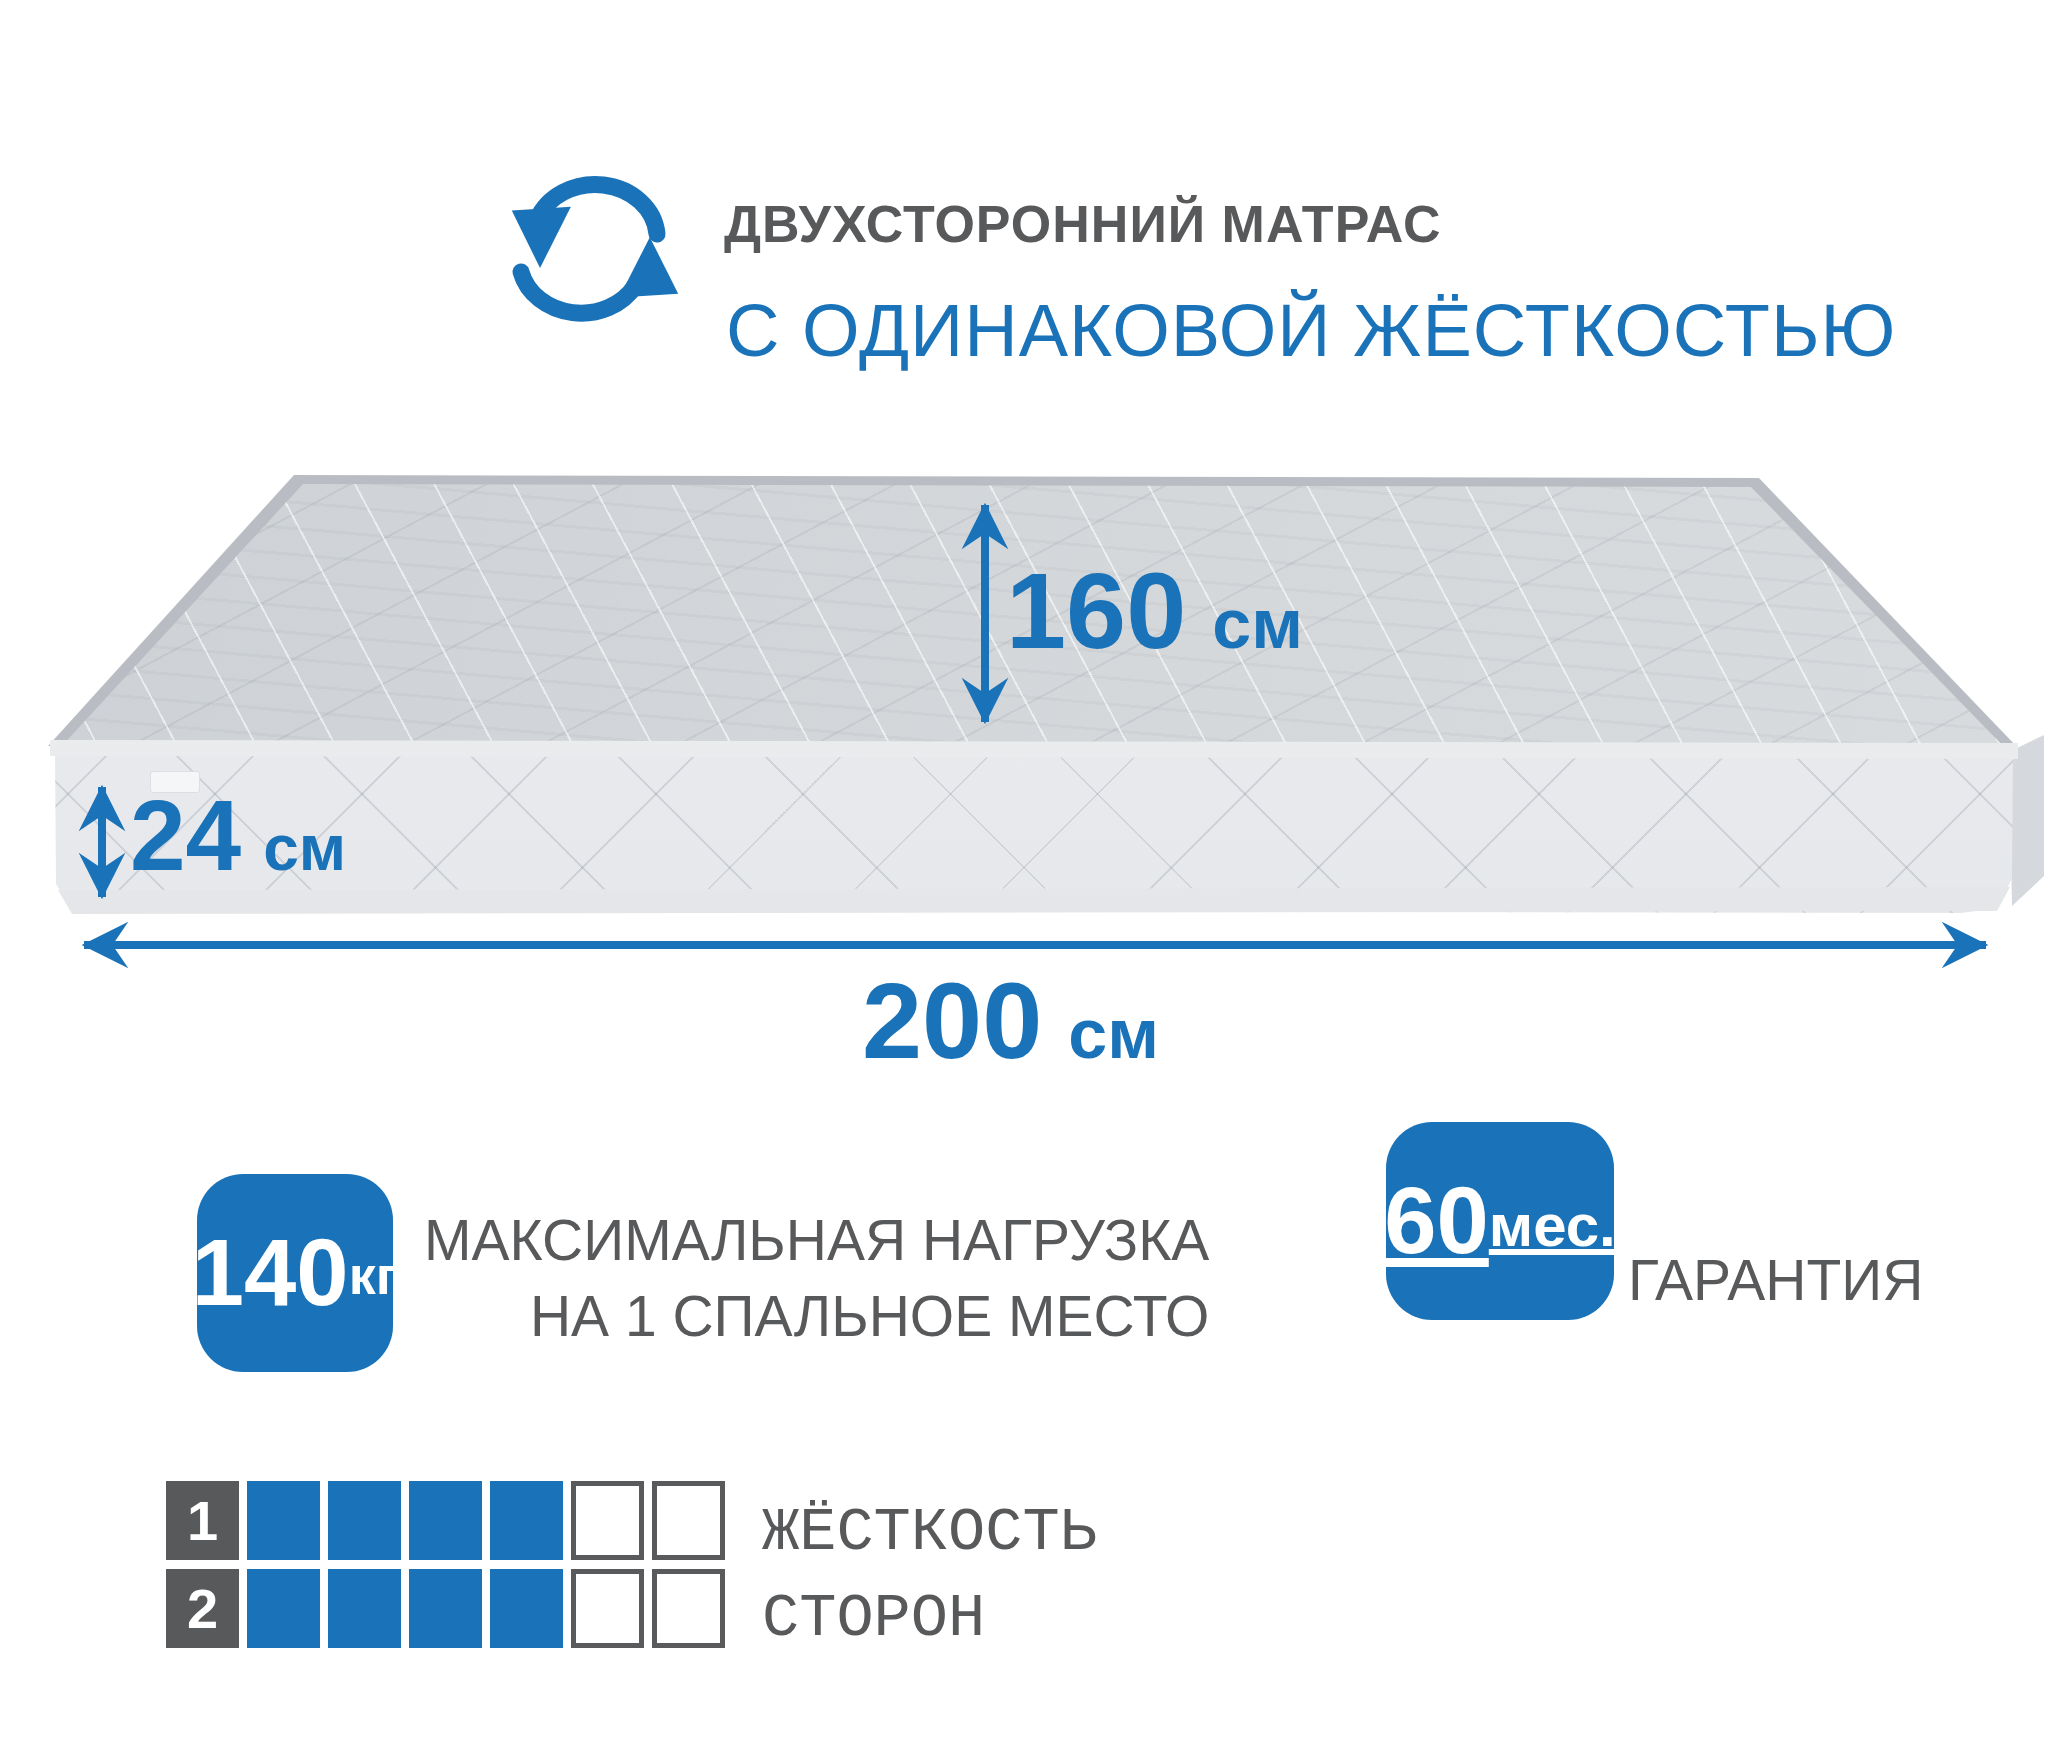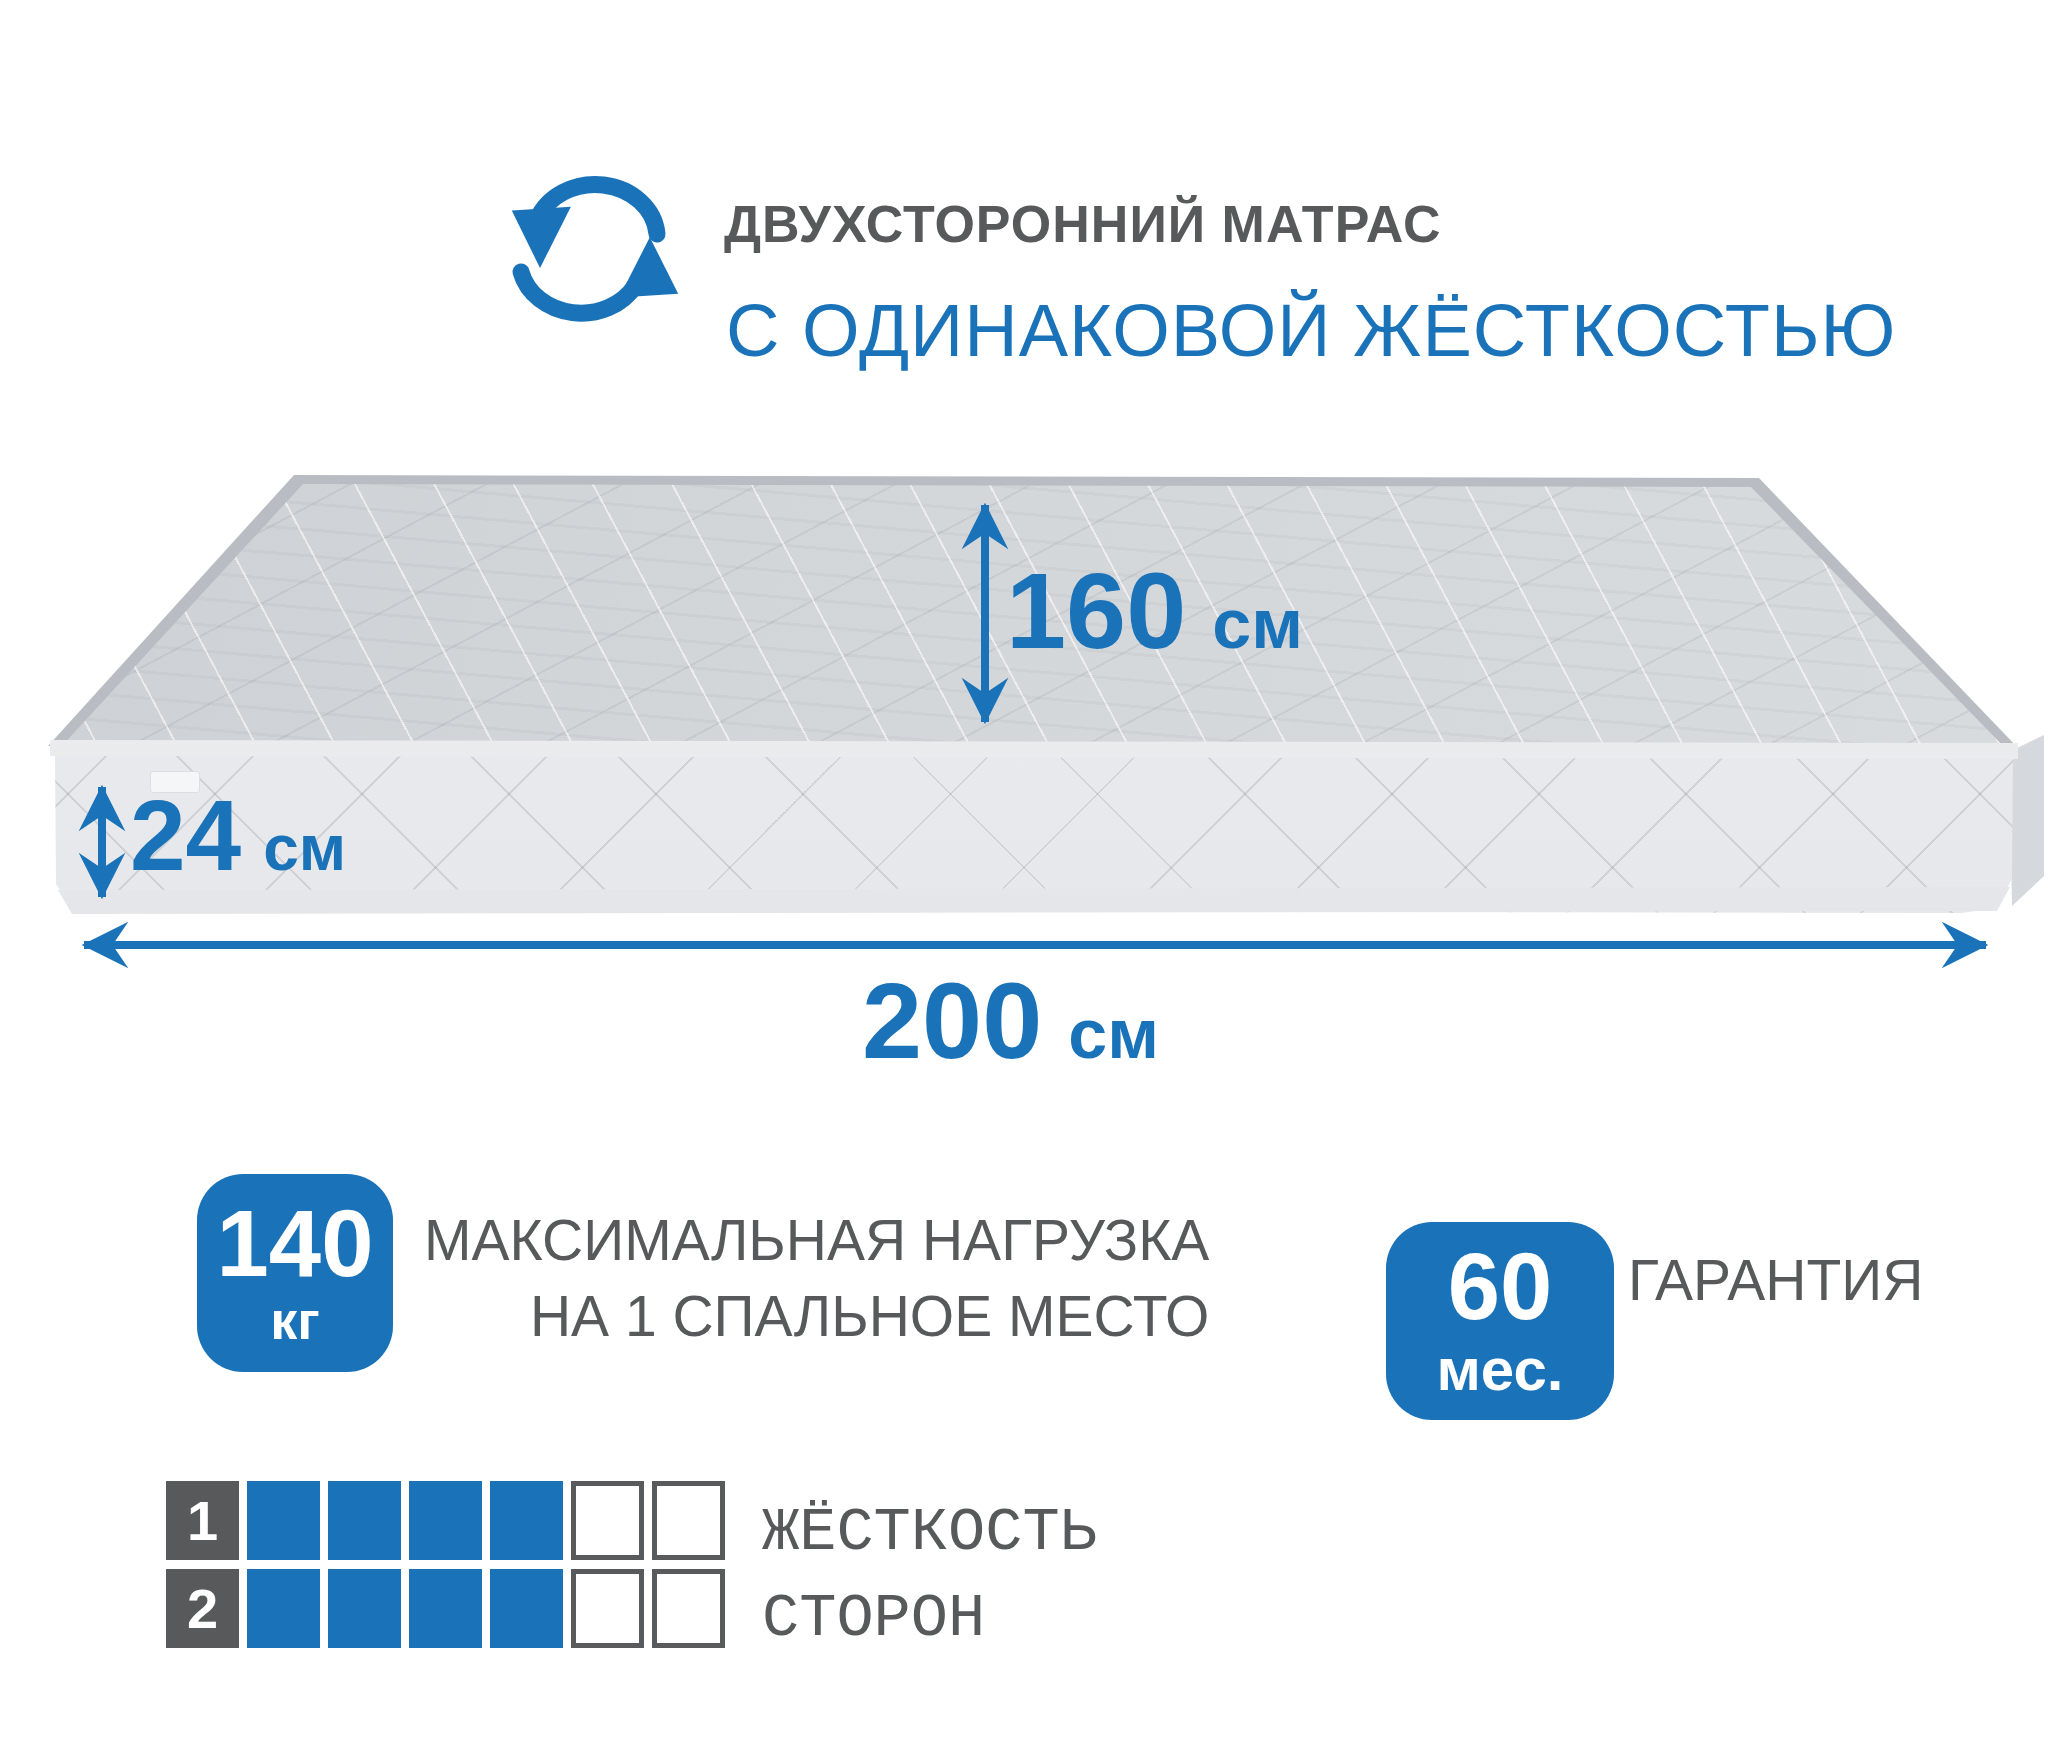--- a/index.html
+++ b/index.html
@@ -68,25 +68,25 @@
   .dim .unit{font-size:70px;margin-left:26px;}
   .dim-160{left:1006px;top:548px;justify-content:flex-end;}
   .dim-24{left:130px;top:778px;justify-content:flex-end;}
   .dim-24 .num{font-size:100px;}
   .dim-24 .unit{font-size:64px;margin-left:22px;}
   .dim-200{left:862px;top:958px;}
 
   
   .badge{
     background:#1a73b8;border-radius:46px;color:#ffffff;
-    display:flex;flex-direction:column;align-items:center;justify-content:center;
+    display:flex;flex-direction:row;align-items:center;justify-content:center;
     text-align:center;
   }
   .badge-load{left:197px;top:1174px;width:196px;height:198px;}
-  .badge-warranty{left:1386px;top:1222px;width:228px;height:198px;}
+  .badge-warranty{left:1386px;top:1122px;width:228px;height:198px;text-decoration:underline;}
   .badge .val{font-size:94px;font-weight:700;line-height:0.95;}
   .badge .unit{font-size:54px;font-weight:700;line-height:1;margin-top:4px;}
   .badge-warranty .unit{font-size:60px;margin-top:9px;}
   .caption{
     color:#58595b;font-size:57px;font-weight:400;line-height:76px;white-space:nowrap;
   }
   .caption-load{left:424px;top:1202px;text-align:right;}
   .caption-warranty{left:1628px;top:1242px;}
 
   

